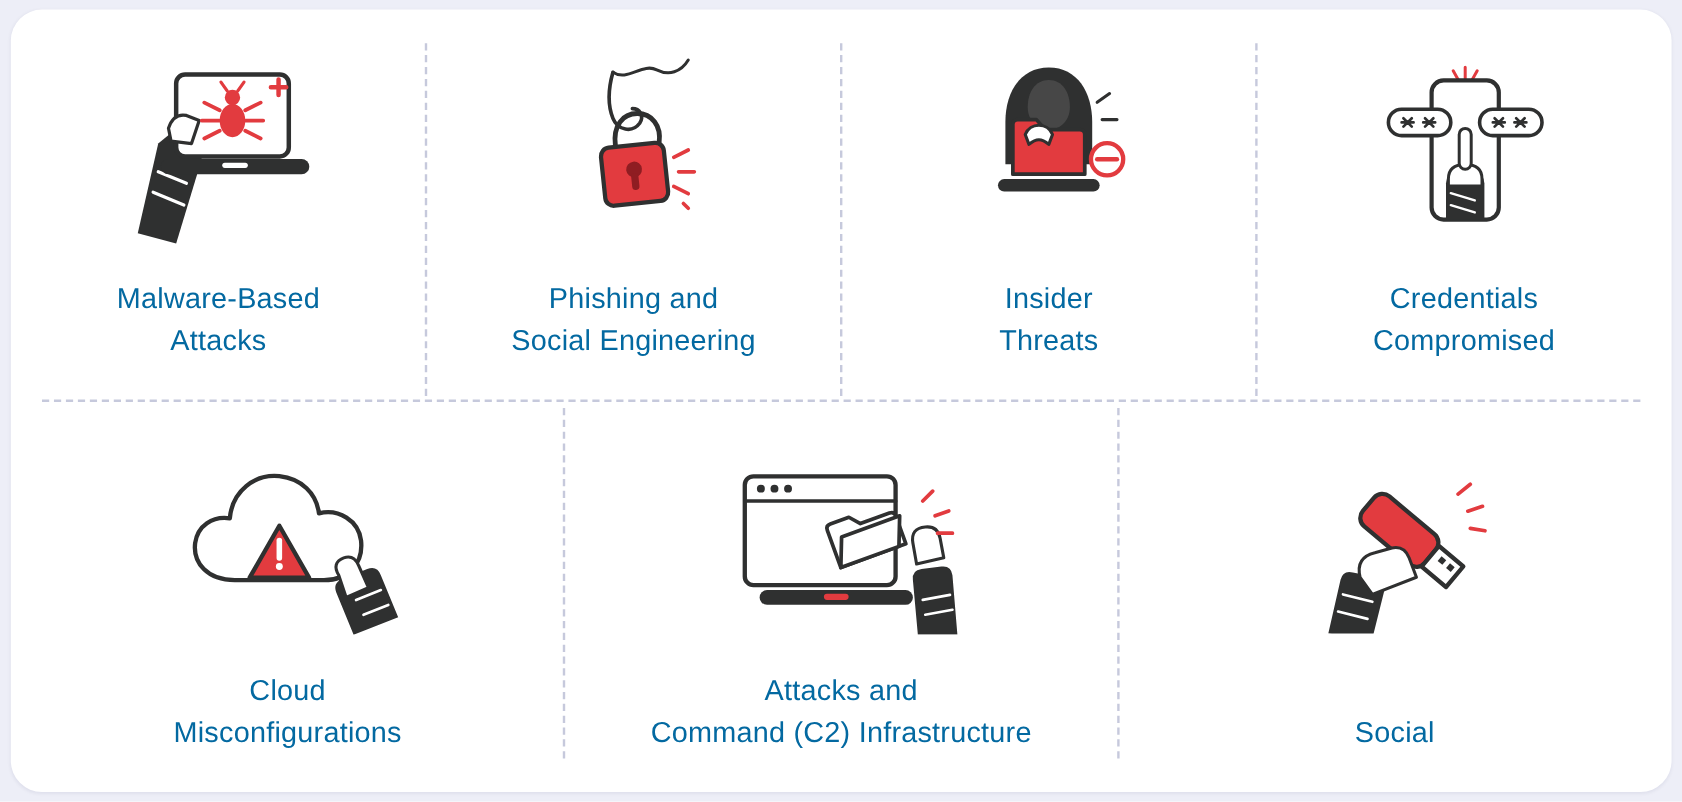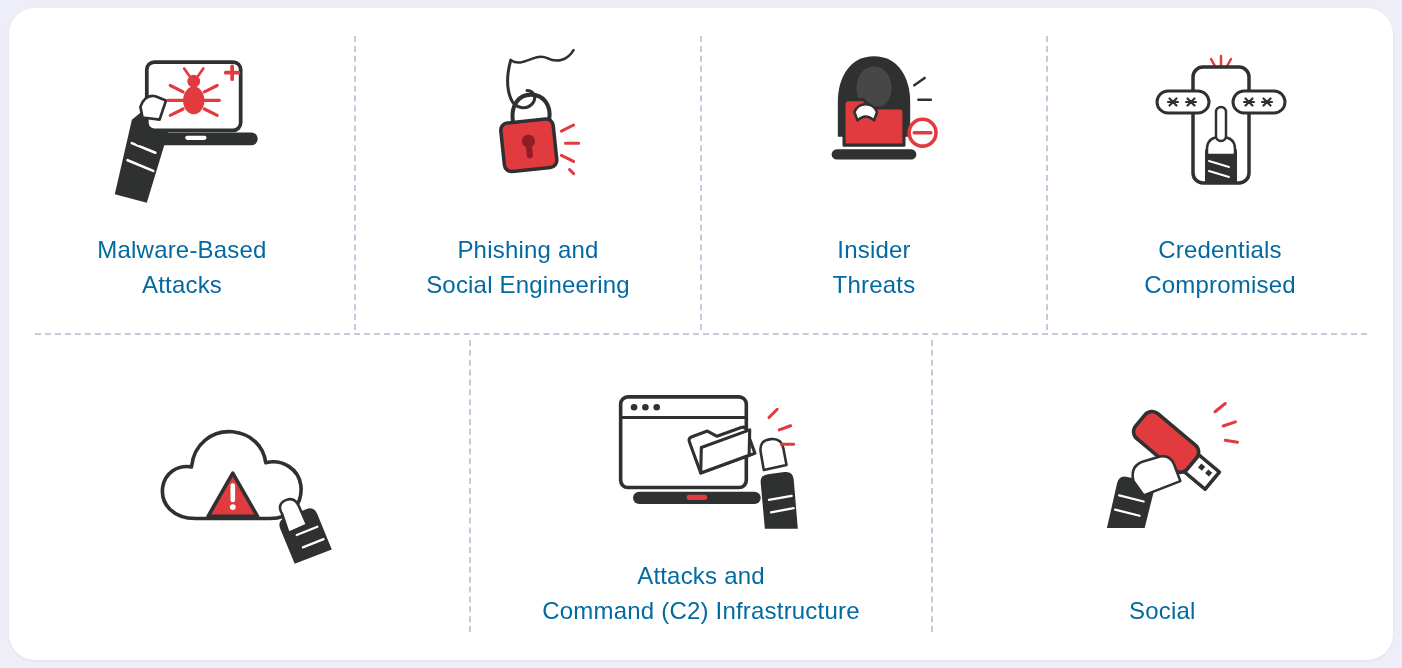--- a/index.html
+++ b/index.html
@@ -196,20 +196,24 @@
             <path d="M52 106 C30 106 18 92 20 76 C22 62 34 54 48 56 C50 34 68 20 88 22 C106 24 118 36 120 52 C136 48 152 58 154 74 C156 92 144 106 124 106 Z" fill="#ffffff" stroke="#2f3030" stroke-width="3.5"></path>
             <path d="M64 104 L88 62 L112 104 Z" fill="#e23b3f" stroke="#2f3030" stroke-width="3.5"></path>
             <path d="M88 74 v14" stroke="#ffffff" stroke-width="4.5" fill="none"></path>
             <circle cx="88" cy="95" r="2.8" fill="#ffffff"></circle>
             <path d="M148 150 l-14 -34 q-3 -8 5 -11 l20 -8 q8 -3 11 5 l14 34z" fill="#2f3030"></path>
             <path d="M150 122 l20 -8 M156 134 l20 -8" stroke="#ffffff" stroke-width="2.2" fill="none"></path>
             <path d="M136 102 q-6 -10 4 -14 q8 -3 12 6 l8 18 -18 8z" fill="#ffffff" stroke="#2f3030" stroke-width="2.5"></path>
           </g>
         </svg>
       </div>
+      <div class="label">
+        <span>Cloud</span><br>
+        <span>Misconfigurations</span>
+      </div>
     </div>
 
     <div class="cell">
       <div class="icon-wrap">
         <svg viewBox="0 0 200 150" width="206" height="155" aria-hidden="true">
           <g stroke-linecap="round" stroke-linejoin="round">
             <rect x="22" y="22" width="122" height="88" rx="7" fill="#ffffff" stroke="#2f3030" stroke-width="3.5"></rect>
             <line x1="22" y1="42" x2="144" y2="42" stroke="#2f3030" stroke-width="3"></line>
             <circle cx="35" cy="32" r="3.2" fill="#2f3030"></circle>
             <circle cx="46" cy="32" r="3.2" fill="#2f3030"></circle>

